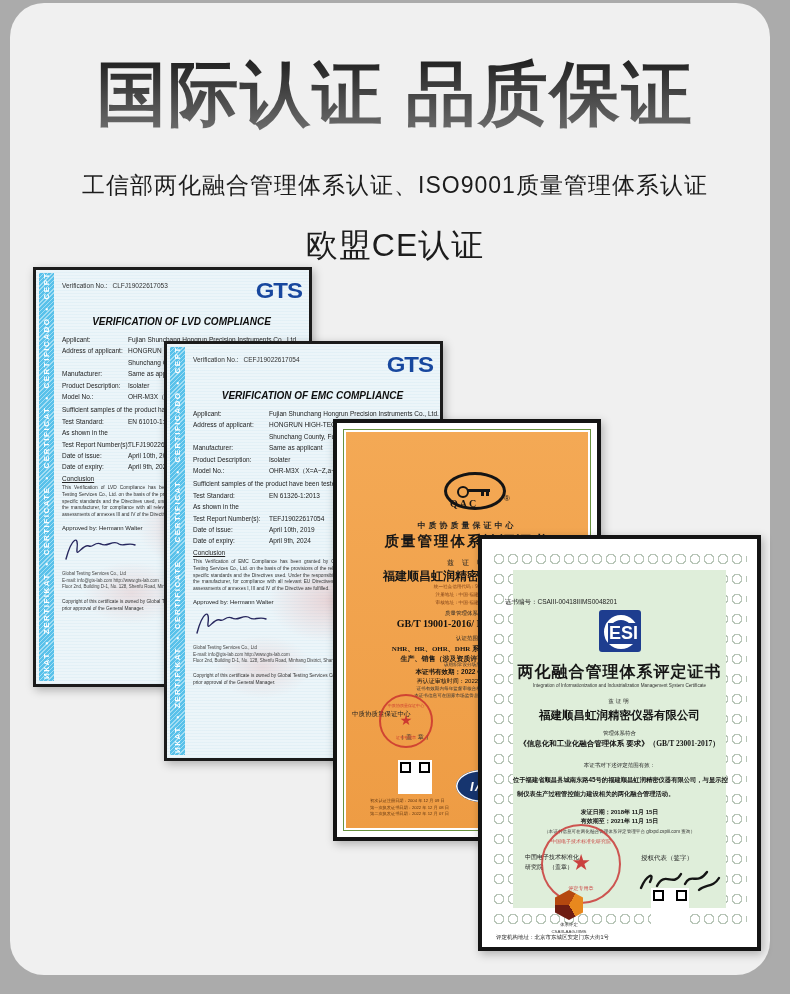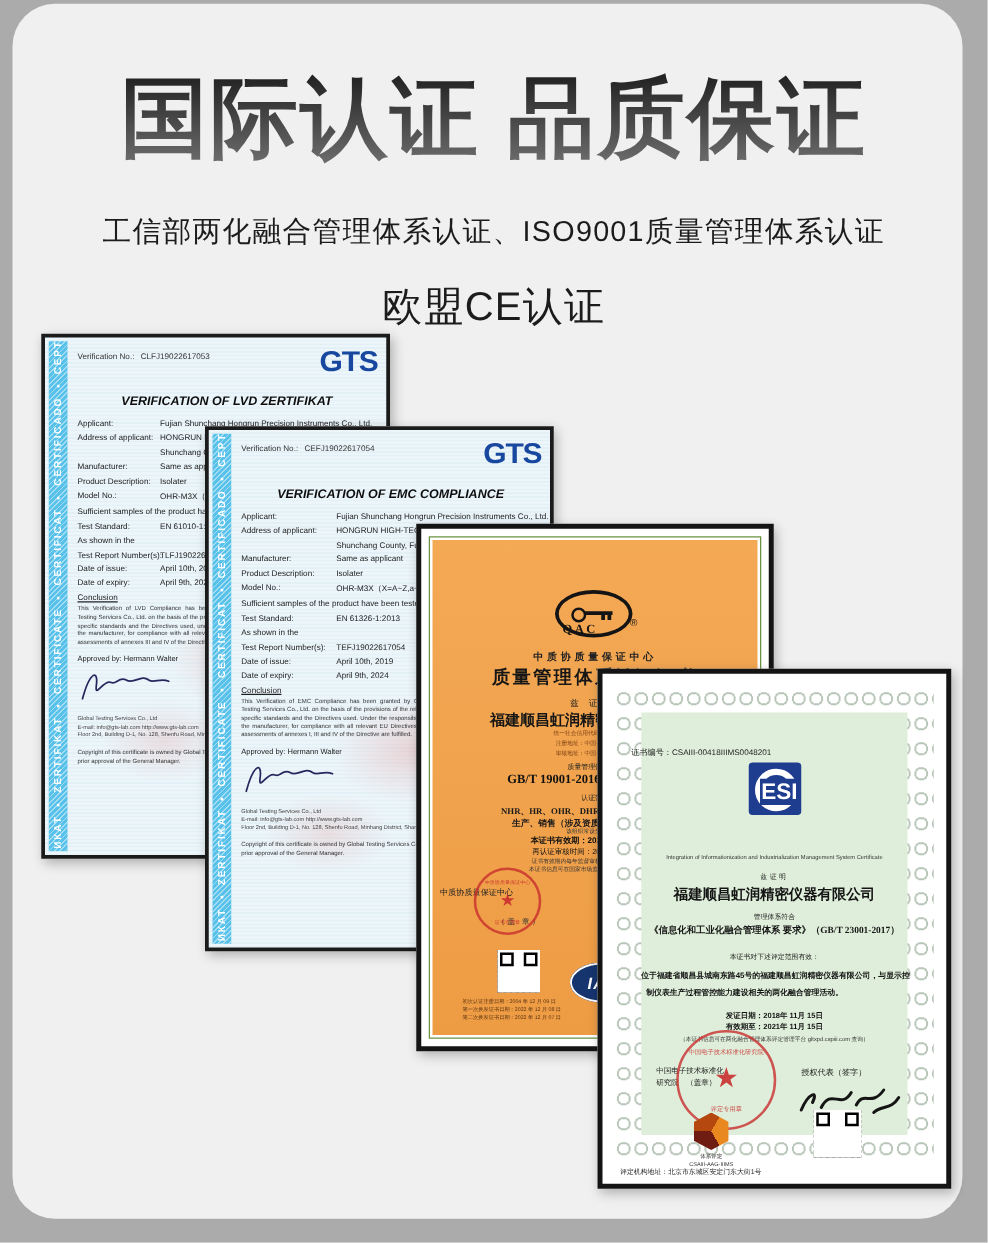--- a/index.html
+++ b/index.html
@@ -160,21 +160,21 @@
 <div class="cert gts lvd" style="left:33px;top:267px;z-index:1;">
   <div class="strip">
       <span>CERTIFICAT ▪ CERTIFICADO ▪ СЕРТИФИКАТ ▪ ZERTIFIKAT ▪ CERTIFICATE ▪ CERTIFICAT ▪ CERTIFICADO ▪ СЕРТИФИКАТ ▪ ZERTIFIKAT ▪ CERTIFICATE</span>
     </div>
   <div class="content">
     <div class="vrow">
       <span>Verification No.:</span>
       <span>CLFJ19022617053</span>
     </div>
     <div class="gts-logo">GTS</div>
-    <div class="gtitle">VERIFICATION OF LVD ZERTIFIKAT</div>
+    <div class="gtitle">VERIFICATION OF LVD COMPLIANCE</div>
     <div class="frows">
       <div class="frow">
           <span class="lbl">Applicant:</span>
           <span>Fujian Shunchang Hongrun Precision Instruments Co., Ltd.</span>
         </div>
       <div class="frow">
           <span class="lbl">Address of applicant:</span>
           <span>HONGRUN HIGH-TECH PARK,</span>
         </div>
       <div class="frow">
@@ -304,21 +304,21 @@
       <div>E-mail: info@gts-lab.com   http://www.gts-lab.com</div>
       <div>Floor 2nd, Building D-1, No. 128, Shenfu Road, Minhang District, Shanghai, China</div>
     </div>
     <div class="gcopy">
       <div>Copyright of this certificate is owned by Global Testing Services Co., Ltd and</div>
       <div>prior approval of the General Manager.</div>
     </div>
   </div>
 </div>
 
-<div class="cert qac" style="left:333px;top:419px;z-index:3;padding-left:18px;">
+<div class="cert qac" style="left:333px;top:419px;z-index:3;">
   <div class="frame"></div>
   <div class="obody">
     <div class="key-oval">
       <div class="key">
         <div class="ring"></div>
           <div class="shaft"></div>
           <div class="t1"></div>
           <div class="t2"></div>
       </div>
     </div>
@@ -363,20 +363,21 @@
 </div>
 
 <div class="cert cesi" style="left:478px;top:535px;z-index:4;">
   <div class="gband"></div>
   <div class="ginner">
     <div class="c-no">证书编号：CSAIII-00418IIIMS0048201</div>
     <div class="cesi-logo">
       <div class="ring"></div>
       <div class="esi">ESI</div>
     </div>
+    <div class="c-title">两化融合管理体系评定证书</div>
     <div class="c-sub">Integration of Informationization and Industrialization Management System Certificate</div>
     <div class="c-certify">兹证明</div>
     <div class="c-company">福建顺昌虹润精密仪器有限公司</div>
     <div class="c-comply">管理体系符合</div>
     <div class="c-std">《信息化和工业化融合管理体系 要求》（GB/T 23001-2017）</div>
     <div class="c-scopelbl">本证书对下述评定范围有效：</div>
     <div class="c-scope1">位于福建省顺昌县城南东路45号的福建顺昌虹润精密仪器有限公司，与显示控</div>
     <div class="c-scope2">制仪表生产过程管控能力建设相关的两化融合管理活动。</div>
     <div class="c-issue">发证日期：2018年 11月 15日</div>
     <div class="c-valid">有效期至：2021年 11月 15日</div>

